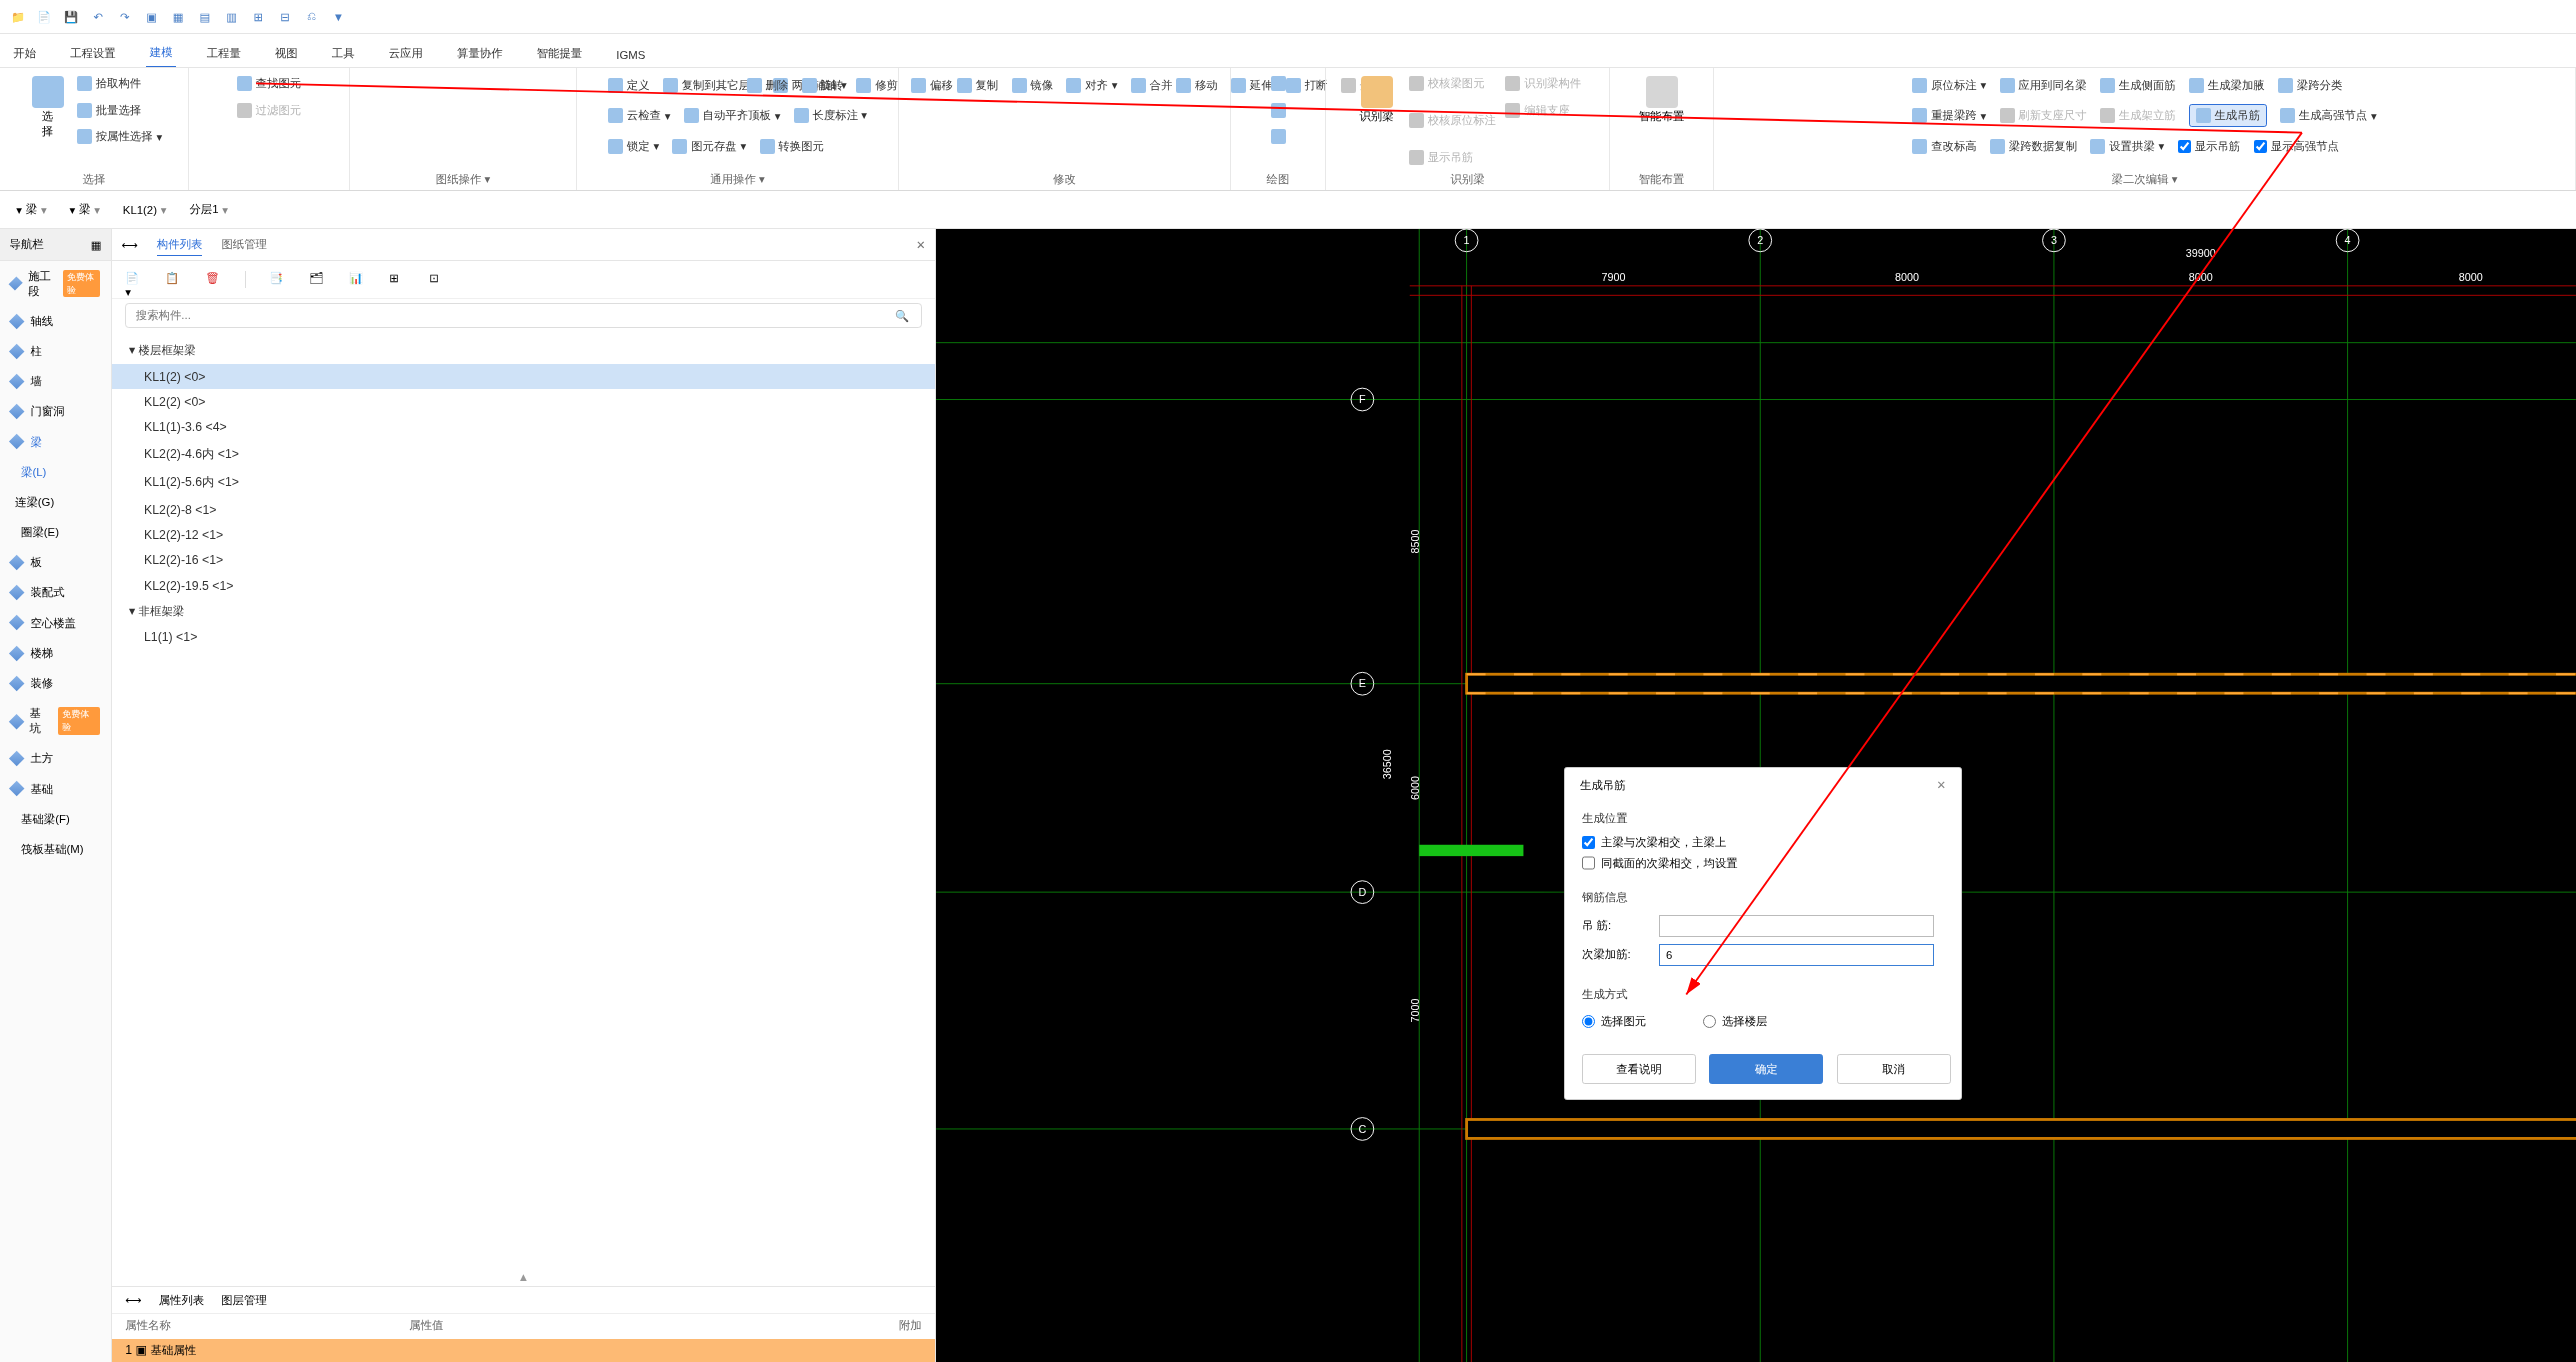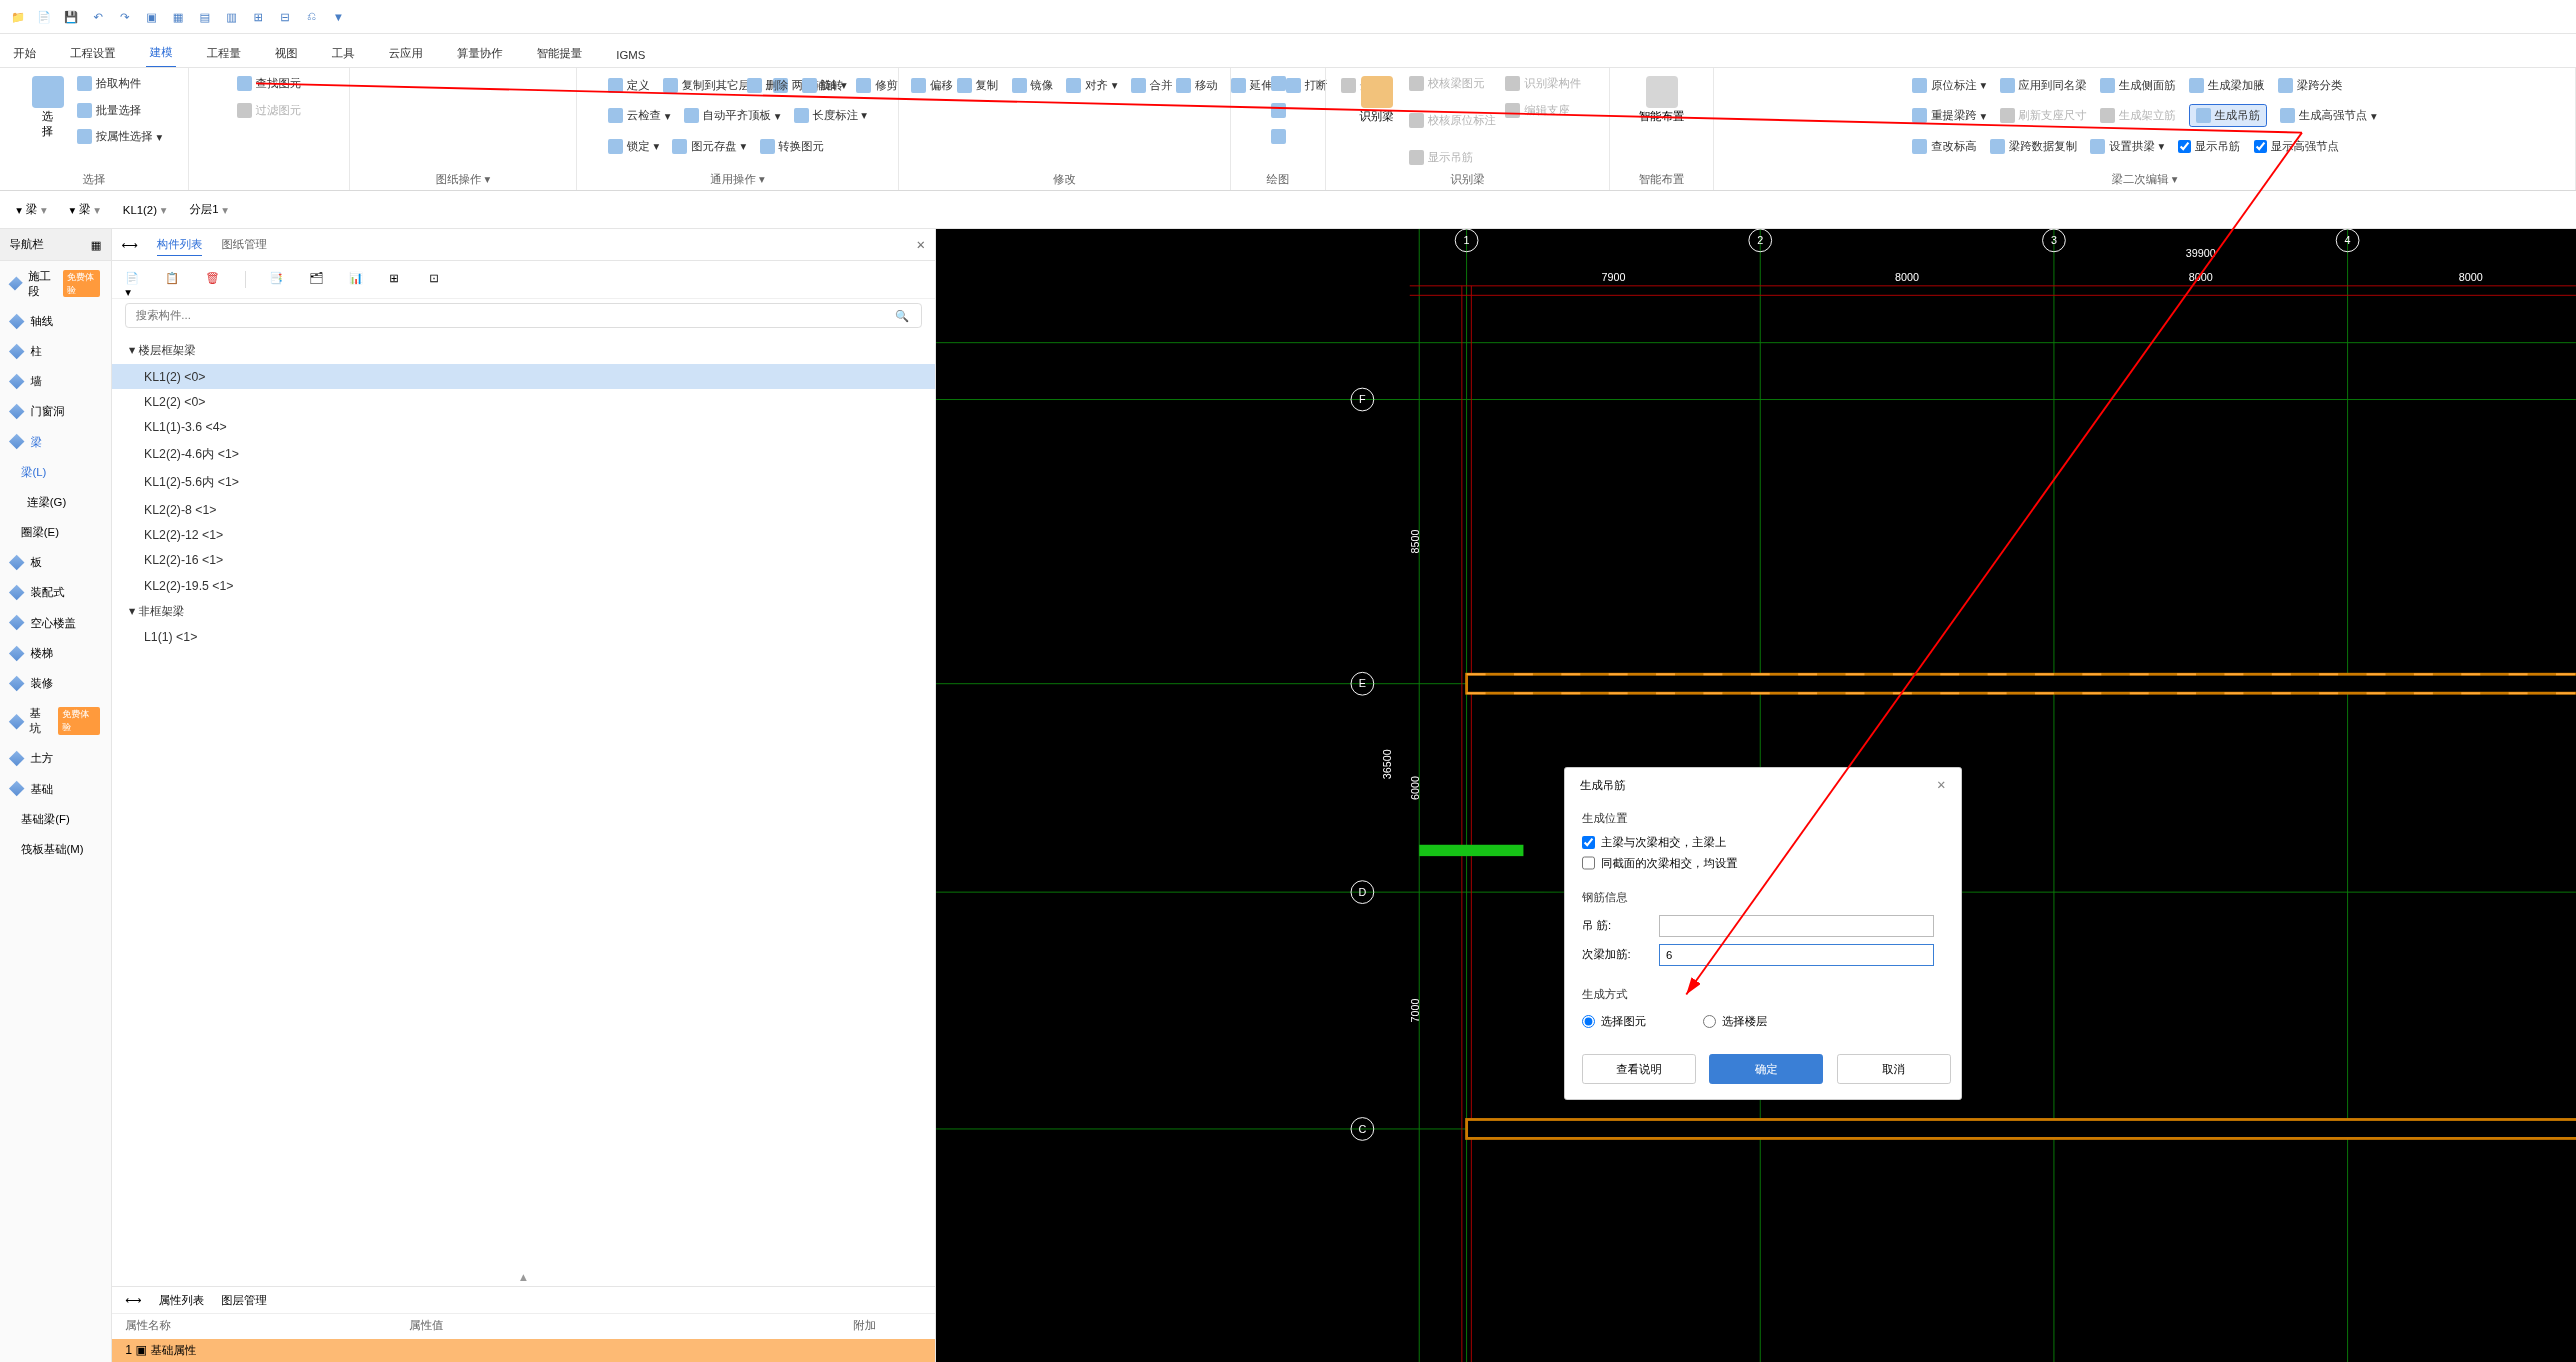--- a/index.html
+++ b/index.html
@@ -43,21 +43,21 @@
 .search .sicon{position:absolute;right:25px;top:9.5px;color:#888}
 .list{flex:1;overflow:auto;padding:5.7px 0}
 .cat{padding:5.7px 17px;cursor:pointer;color:#333;font-size:12.3px}
 .li{padding:5.7px 32px;cursor:pointer;color:#333;font-size:12.3px}
 .li.selected{background:#cfe2f7}
 .propsbar{height:53px;border-top:0.9px solid #e5e5e5}
 .propsbar .tabs2{height:26.5px;display:flex;align-items:center;gap:17px;padding:0 13.3px;border-bottom:0.9px solid #eee}
 .propsbar .headrow{display:flex;padding:3.8px 13.3px;color:#666}
 .propsbar .headrow .c1{flex:0 0 284px}
 .propsbar .headrow .c2{flex:1}
-.propsbar .headrow .c3{flex:0 0 114px;text-align:center}
+.propsbar .headrow .c3{flex:0 0 114px;text-align:right}
 .canvas{flex:1;background:#000;position:relative;overflow:hidden}
 .canvas svg{position:absolute;inset:0;width:100%;height:100%}
 .dialog{position:absolute;left:1564px;top:767px;width:398px;background:#fff;border:0.9px solid #ccc;border-radius:2.8px;box-shadow:0 3.8px 19px rgba(0,0,0,.25);padding:0}
 .dialog .dlgtitle{display:flex;justify-content:space-between;align-items:center;padding:9.5px 15px;font-size:12.3px}
 .dialog .dlgtitle .x{cursor:pointer;color:#888}
 .dialog .sect{padding:3.8px 17px 7.6px;font-size:12.3px}
 .dialog .sect h4{color:#333;font-weight:normal;padding:5.7px 0}
 .dialog label{display:flex;align-items:center;gap:5.7px;padding:2.8px 0}
 .dialog input[type=text]{border:0.9px solid #bbb;padding:3.8px 5.7px;width:275px;outline:none}
 .dialog input.focus{border:0.9px solid #3a7fd6}
@@ -386,21 +386,21 @@
         <span class="cube"></span>
         <span>门窗洞</span>
       </div>
     <div class="item selected">
         <span class="cube"></span>
         <span>梁</span>
       </div>
     <div class="item selected" style="padding-left:21px">
         <span>梁(L)</span>
       </div>
-    <div class="item" style="padding-left:27px">
+    <div class="item" style="padding-left:15px">
         <span>连梁(G)</span>
       </div>
     <div class="item" style="padding-left:21px">
         <span>圈梁(E)</span>
       </div>
     <div class="item">
         <span class="cube"></span>
         <span>板</span>
       </div>
     <div class="item">

